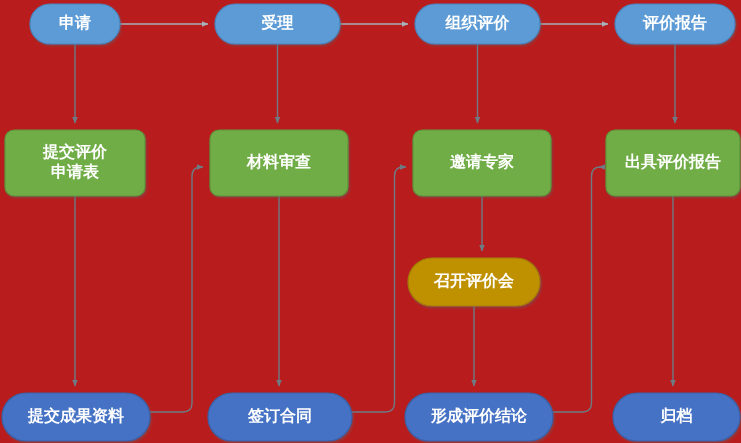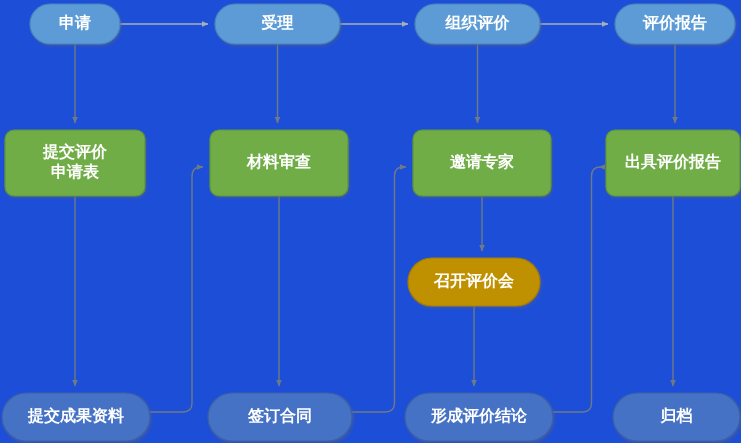--- a/index.html
+++ b/index.html
@@ -7,21 +7,21 @@
     padding: 0;
     background: #ffffff;
   }
   body {
     font-family: "Liberation Sans", "DejaVu Sans", sans-serif;
   }
   #flow-root {
     position: relative;
     width: 741px;
     height: 443px;
-    background: #1d4ed8;
+    background: #b91c1c;
     overflow: hidden;
   }
   #flow-svg {
     position: absolute;
     left: 0;
     top: 0;
     width: 741px;
     height: 443px;
   }
   .node-label {

